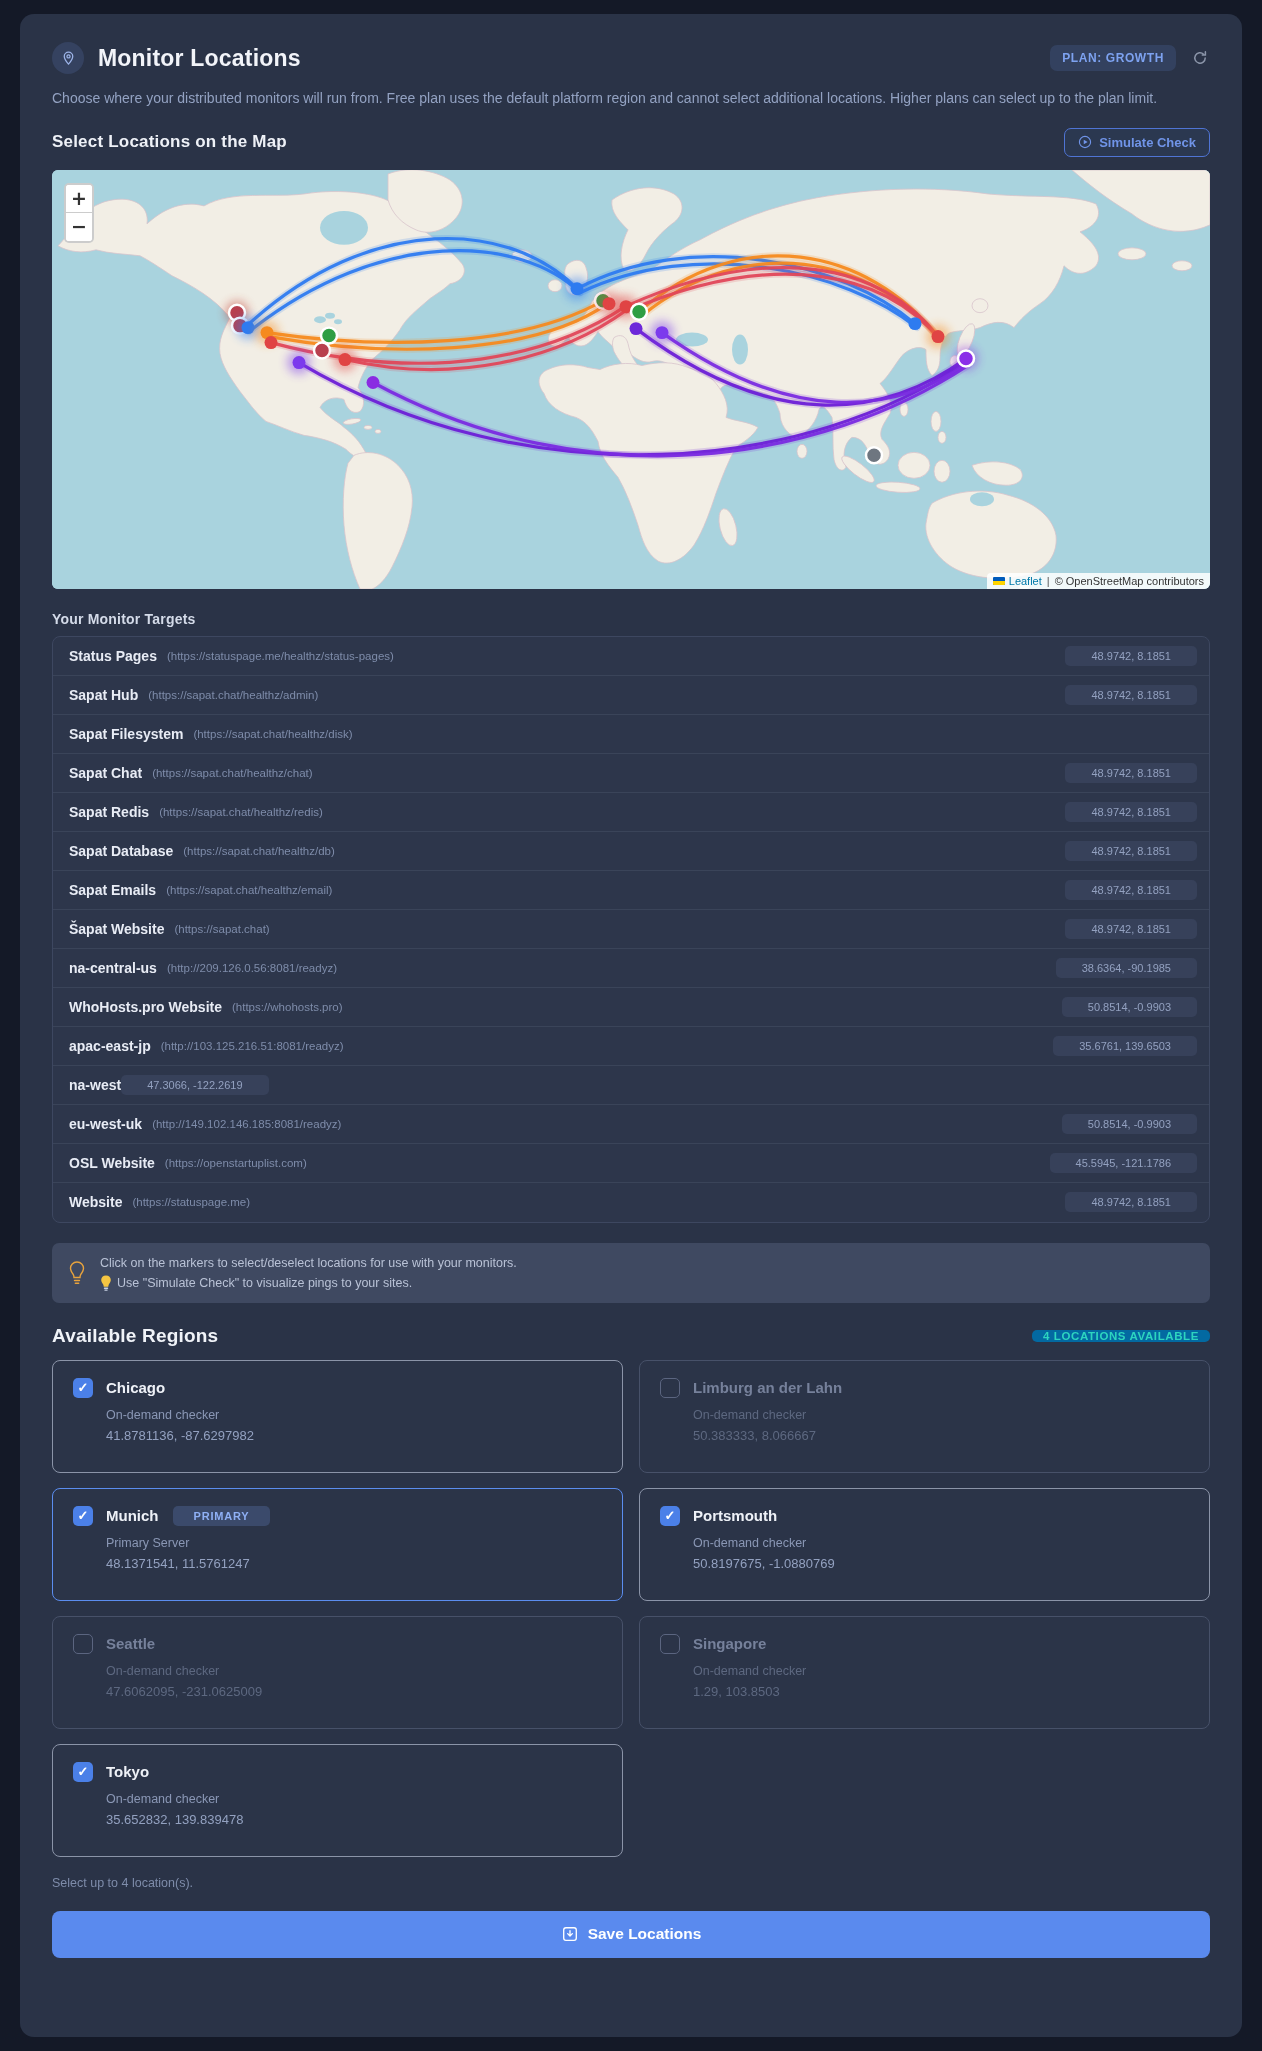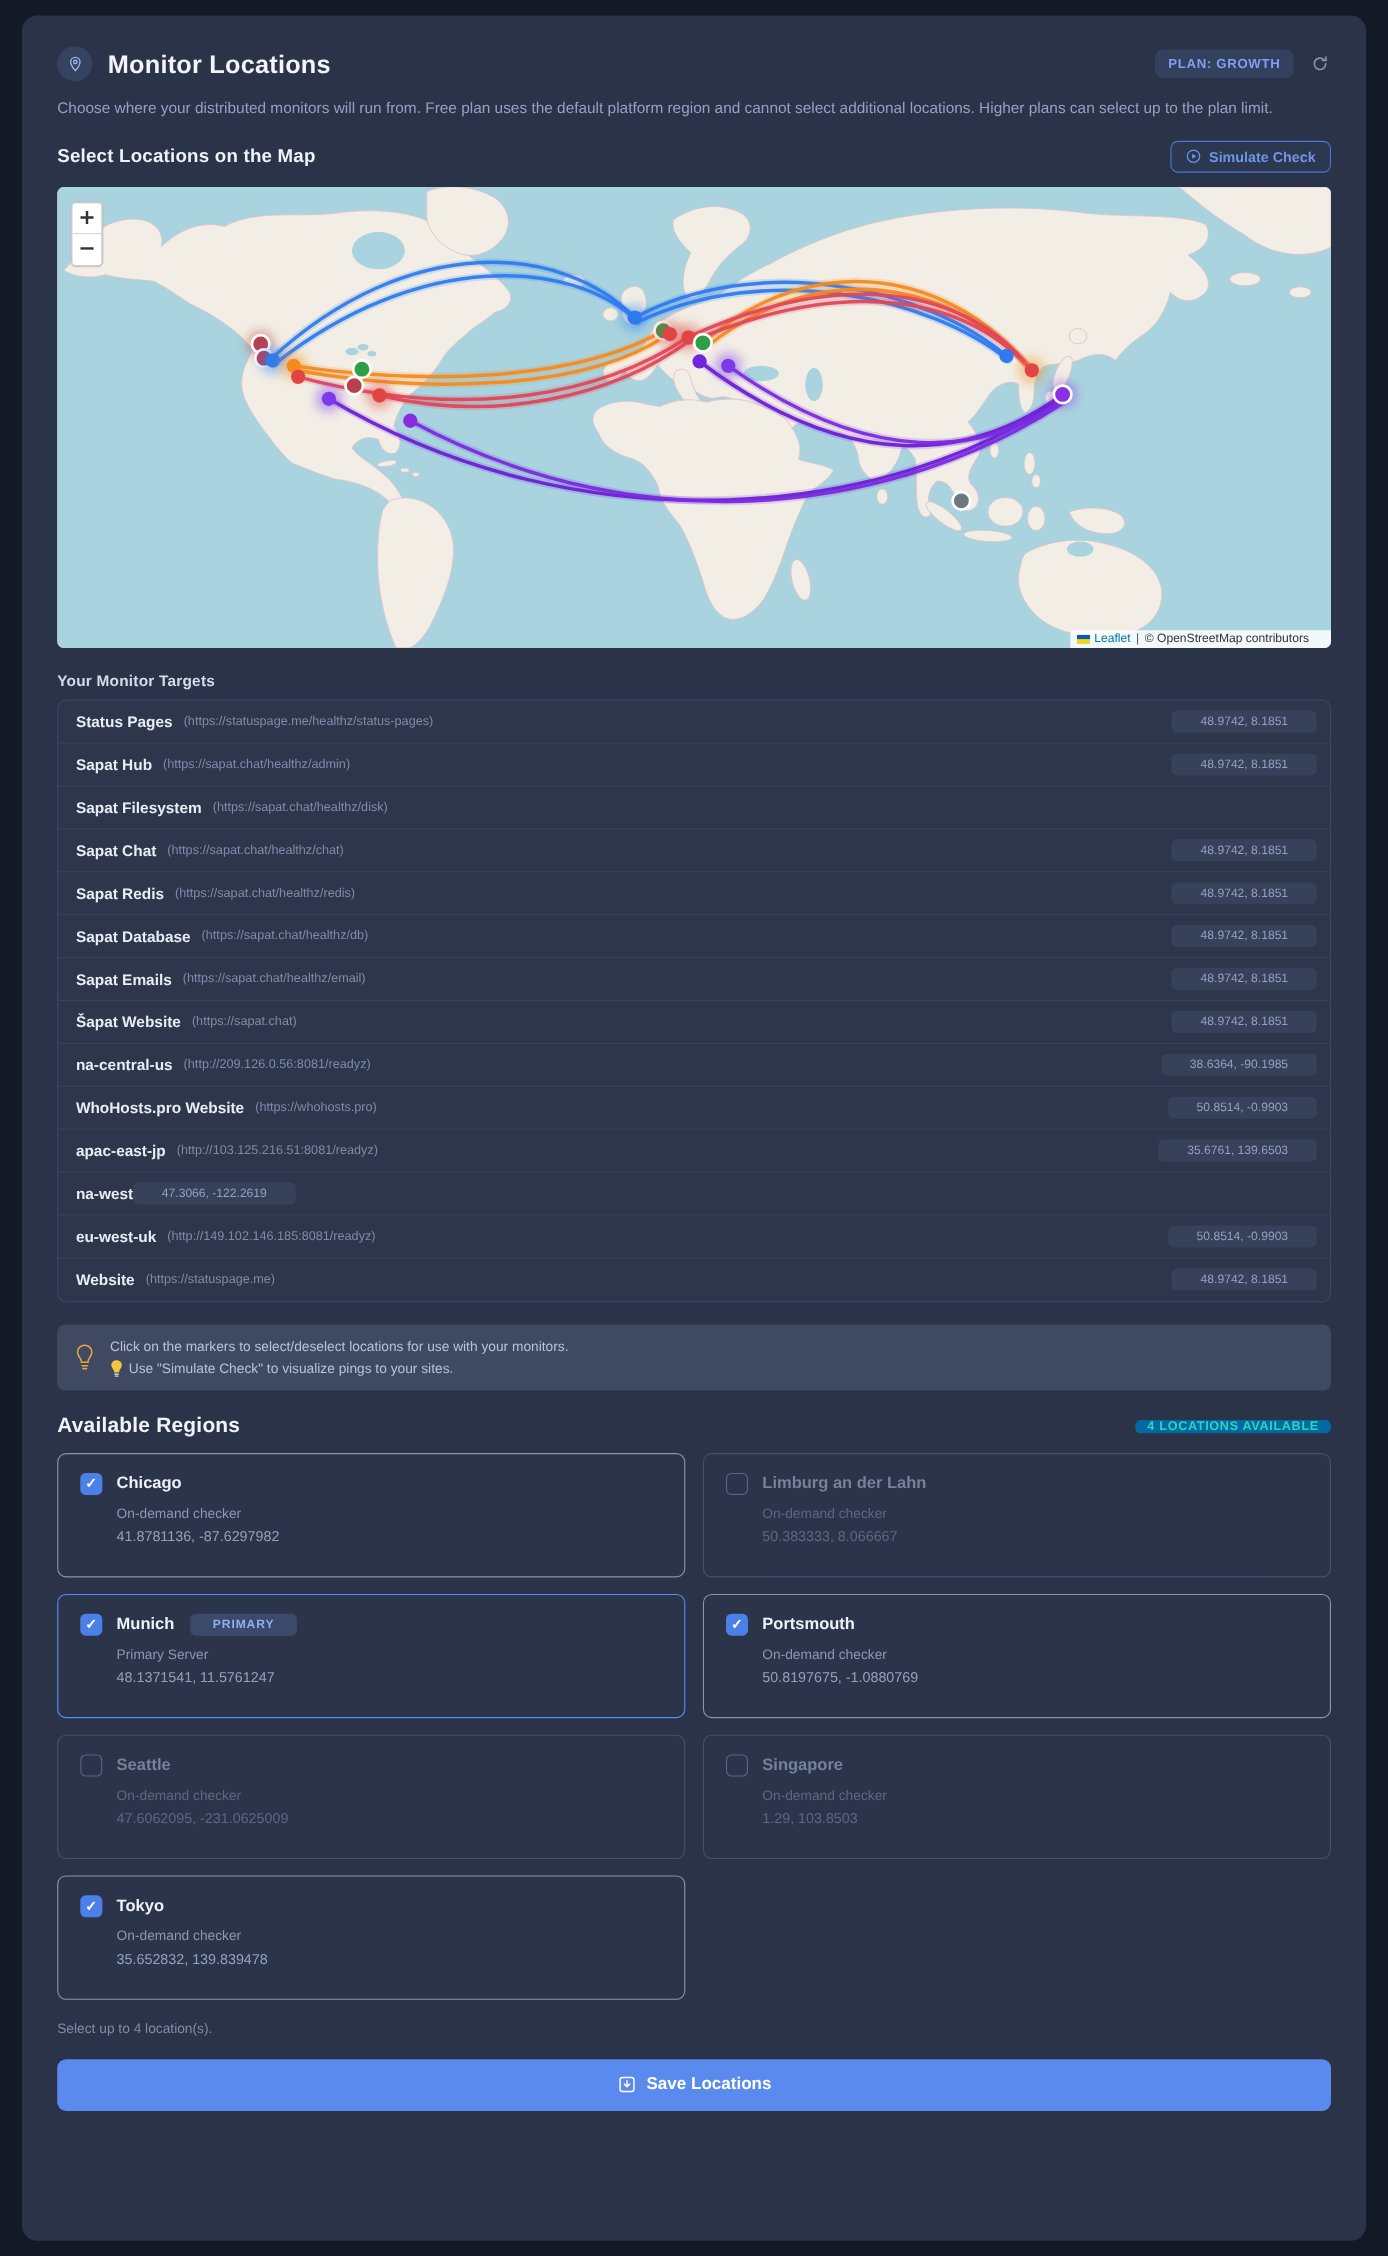--- a/index.html
+++ b/index.html
@@ -46,21 +46,21 @@
     border-radius:5px; border:2px solid rgba(0,0,0,.2); overflow:hidden;
   }
   .zoom-ctl button {
     display:block; width:100%; height:28px; background:#fff; border:none;
     font-size:19px; font-weight:700; color:#333; cursor:pointer; line-height:1;
     font-family:"DejaVu Sans", sans-serif;
   }
   .zoom-ctl button:first-child { border-bottom:1px solid #ccc; }
   .attribution {
     position:absolute; right:0; bottom:0; background:rgba(255,255,255,.85);
-    font-size:11px; color:#333; padding:2px 20px 2px 6px; display:flex; align-items:center; gap:4px;
+    font-size:11px; color:#333; padding:2px 6px 2px 6px; display:flex; align-items:center; gap:4px;
     border-top-left-radius:4px;
   }
   .flag { display:inline-block; width:12px; height:8px; border-radius:1px; overflow:hidden; position:relative; }
   .flag::before { content:""; position:absolute; inset:0; background:#005BBB; }
   .flag::after  { content:""; position:absolute; left:0; right:0; bottom:0; height:4px; background:#FFD500; }
   .attribution a { color:#0078A8; text-decoration:none; cursor:pointer; }
   .attr-sep { color:#555; margin:0 1px; }
 
   
   .targets-heading { margin-top:22px; font-size:14px; font-weight:700; color:#d4dbe9; letter-spacing:.2px; }
@@ -381,20 +381,25 @@
       <span class="t-name">na-west</span>
       <span class="t-coords">47.3066, -122.2619</span>
     </div>
 
     <div class="target-row">
       <span class="t-name">eu-west-uk</span>
       <span class="t-url">(http://149.102.146.185:8081/readyz)</span>
       <span class="t-coords">50.8514, -0.9903</span>
     </div>
 
+    <div class="target-row">
+      <span class="t-name">OSL Website</span>
+      <span class="t-url">(https://openstartuplist.com)</span>
+      <span class="t-coords">45.5945, -121.1786</span>
+    </div>
 
     <div class="target-row">
       <span class="t-name">Website</span>
       <span class="t-url">(https://statuspage.me)</span>
       <span class="t-coords">48.9742, 8.1851</span>
     </div>
   </div>
 
   <div class="tip">
     <span style="display:flex;flex:0 0 auto;">

